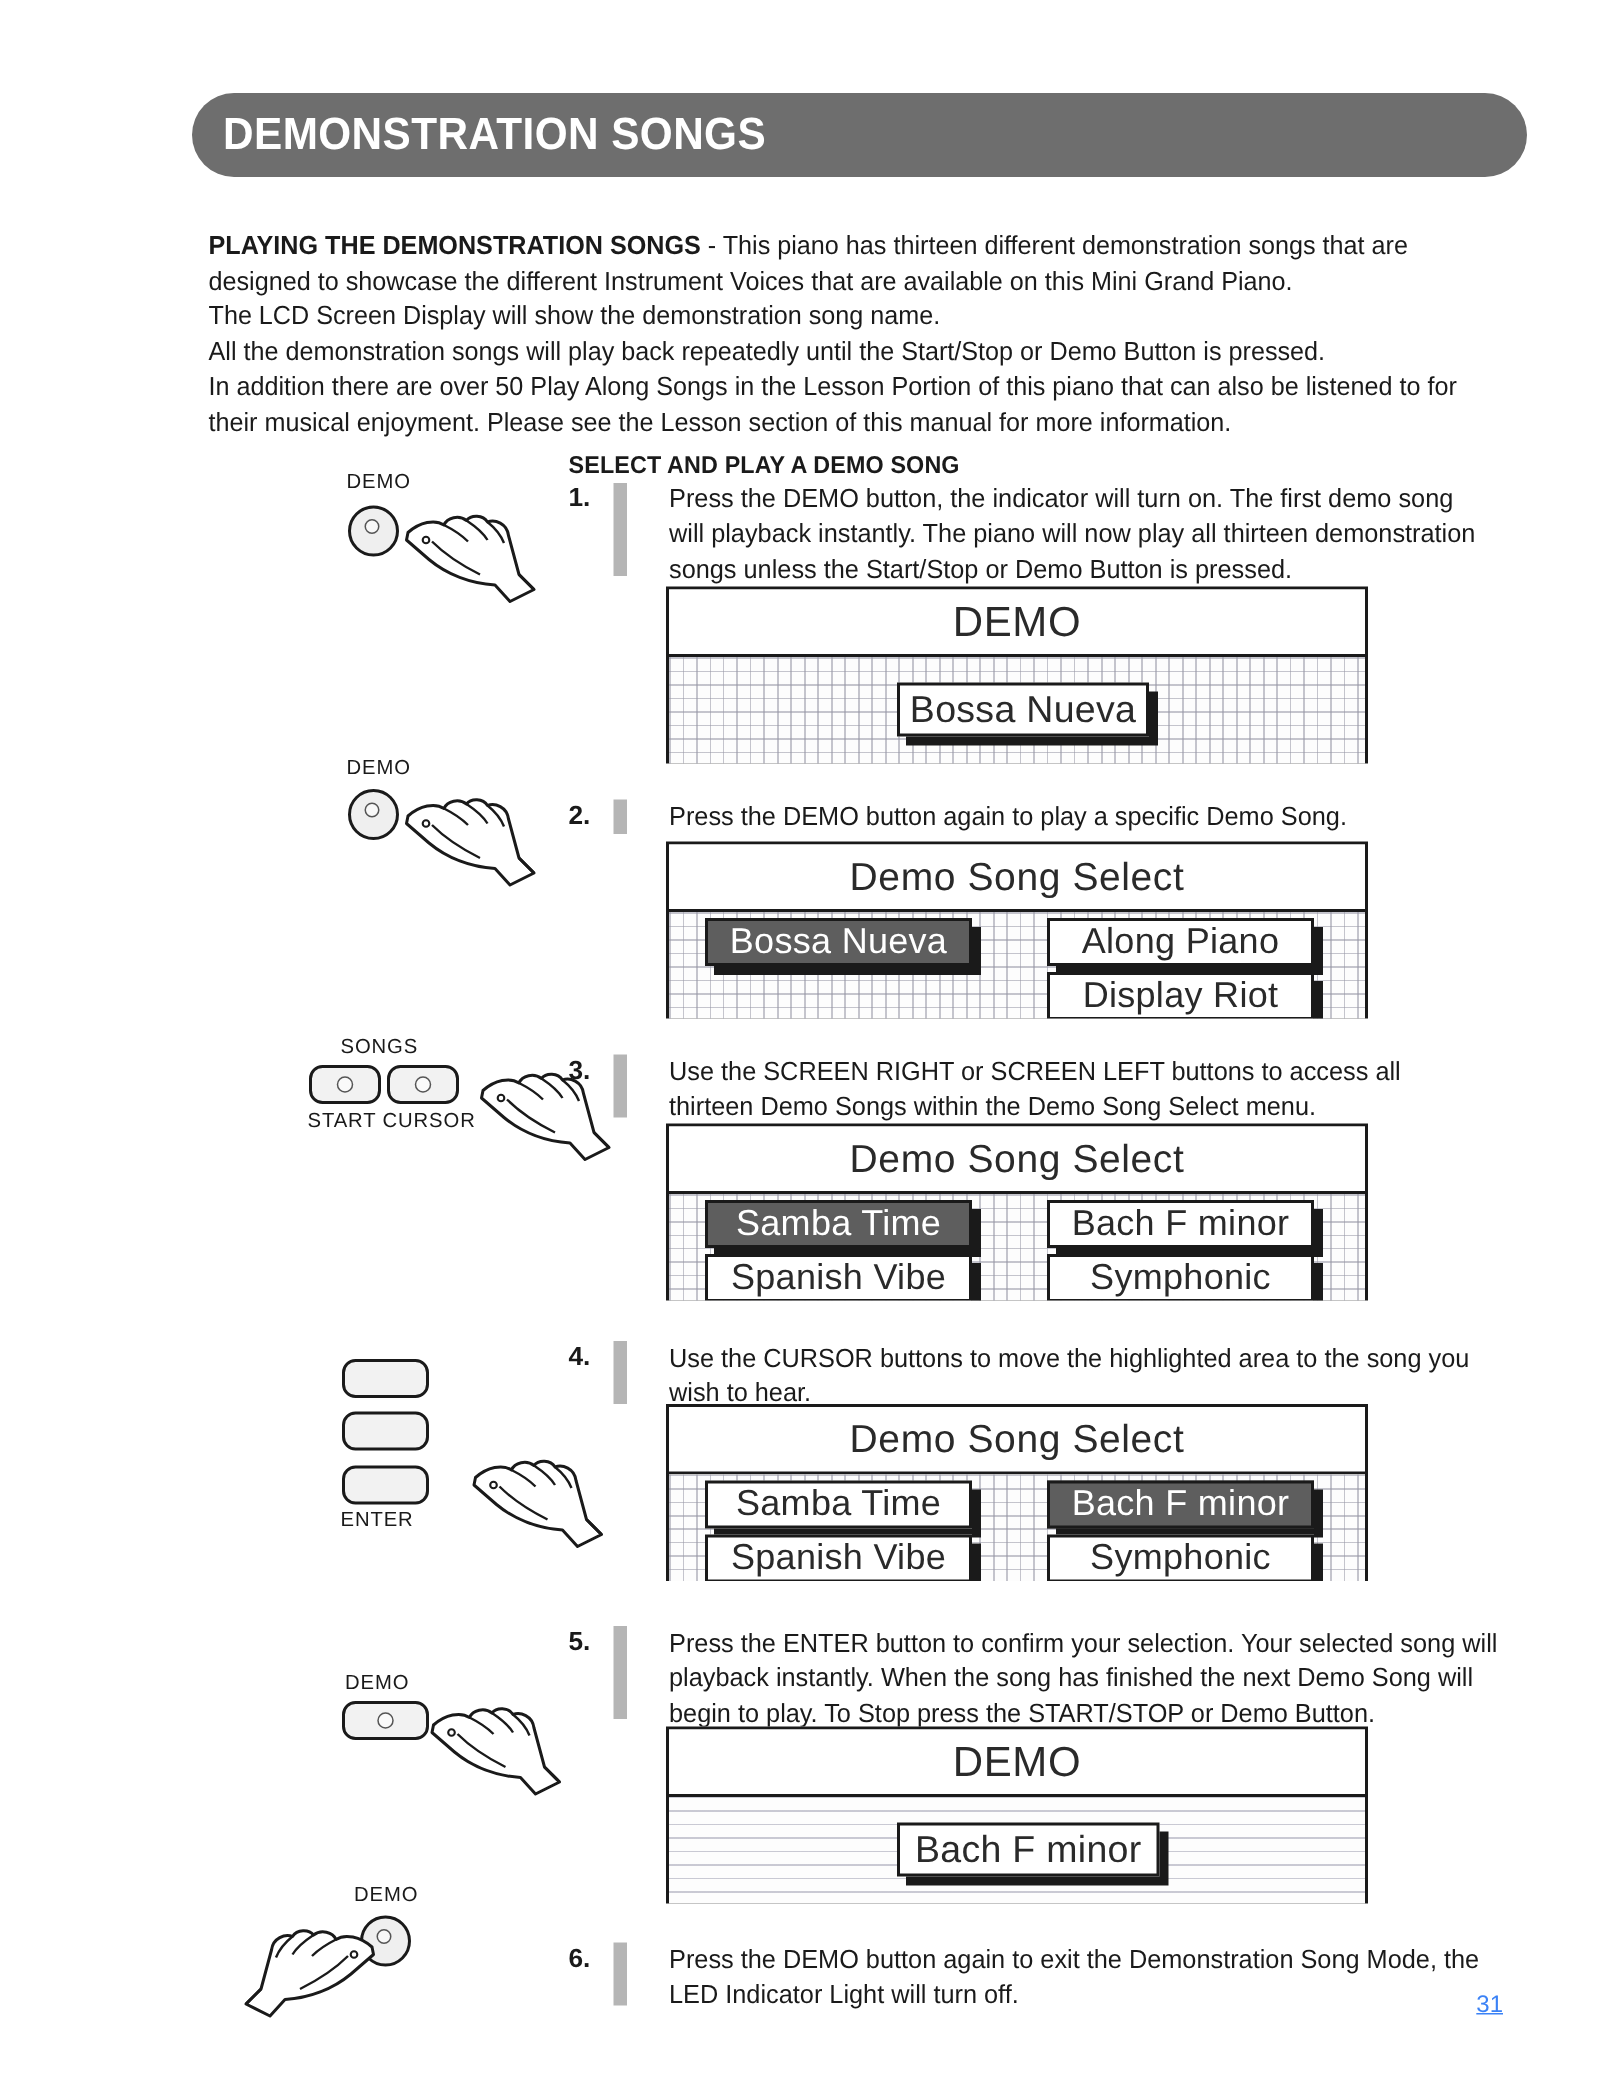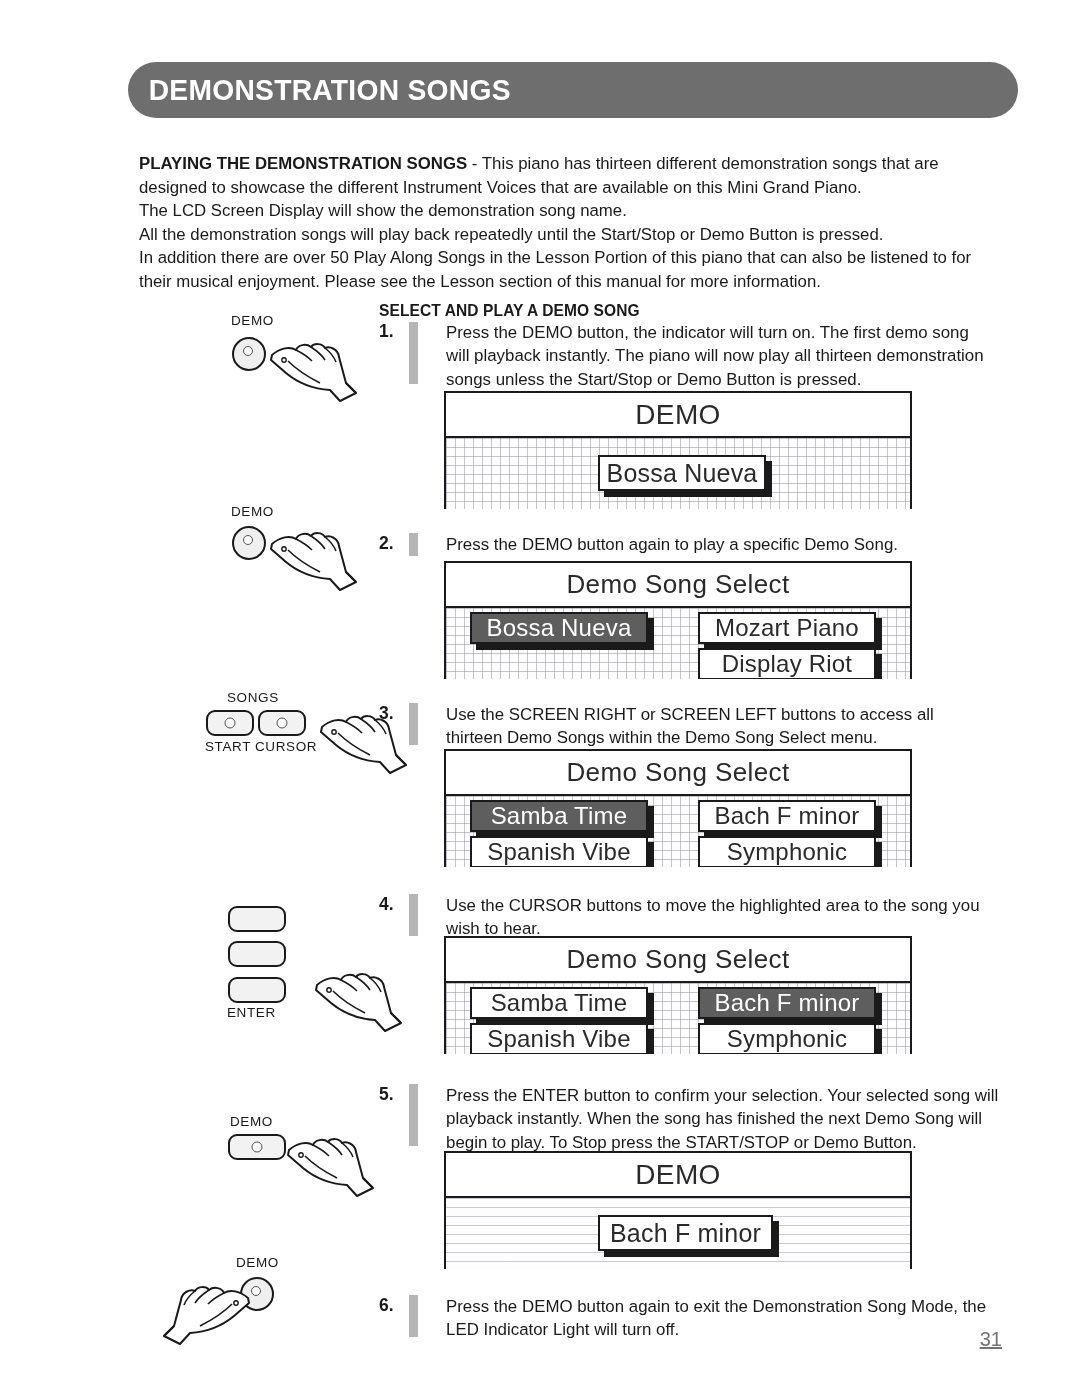--- a/index.html
+++ b/index.html
@@ -204,22 +204,22 @@
   }
   .hand {
     position: absolute;
   }
 
   
   .page-number {
     position: absolute;
     right: 78px;
     top: 1328px;
-    font-size: 20px;
-    color: #737373;
+    font-size: 16px;
+    color: #3b82f6;
     text-decoration: underline;
   }
 </style>
 </head>
 <body>
 
 <div class="page">
 
   <div class="banner">
     <div class="banner-title">DEMONSTRATION SONGS</div>
@@ -287,21 +287,21 @@
     <path d="M78 50 L 88 60" fill="none" stroke="#1a1a1a" stroke-width="2"></path>
   </svg>
 
   <div class="lcd" style="left:444px; top:561px; width:468px; height:118px;">
     <div class="lcd-title small">Demo Song Select</div>
     <div class="lcd-body" style="height:71px;">
       <div class="chip grid-cell selected" style="left:24px; top:4px; width:178px; height:32px;">
         <span>Bossa Nueva</span>
       </div>
       <div class="chip grid-cell" style="left:252px; top:4px; width:178px; height:32px;">
-        <span>Mozart Piano</span>
+        <span>Along Piano</span>
       </div>
       <div class="chip grid-cell" style="left:24px; top:40px; width:178px; height:32px;margin-top:48px;">
         <span>Vibra Jazz</span>
       </div>
       <div class="chip grid-cell" style="left:252px; top:40px; width:178px; height:32px;">
         <span>Display Riot</span>
       </div>
     </div>
   </div>
 

